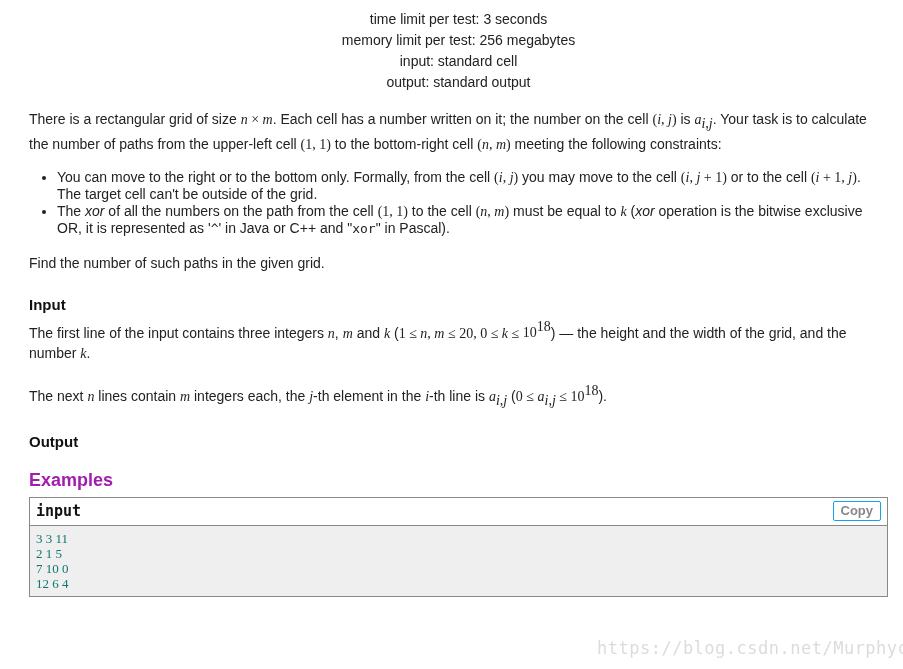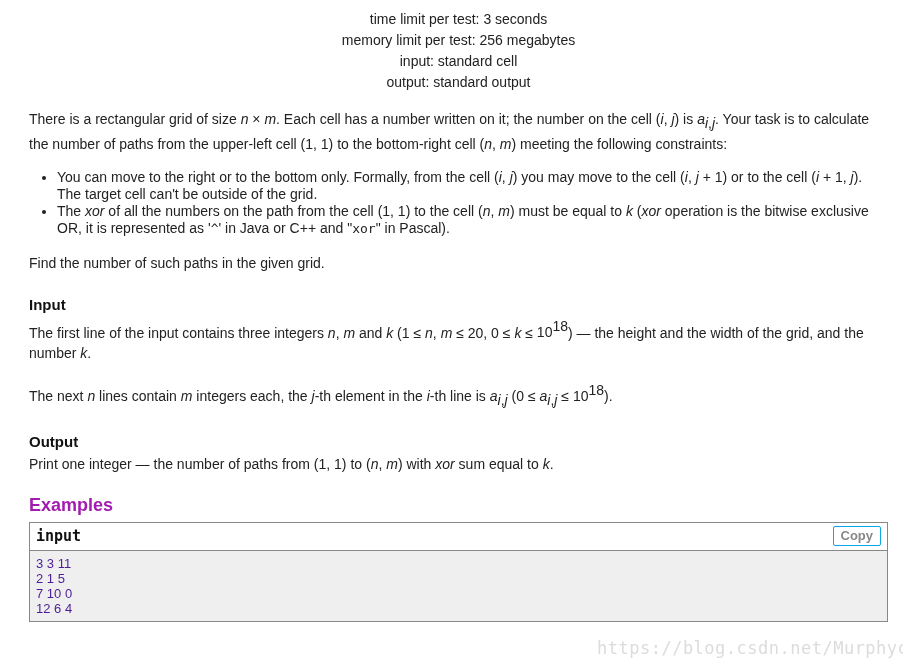--- a/index.html
+++ b/index.html
@@ -16,21 +16,21 @@
   .content { margin: 0 15px 0 29px; }
 
   .prob-header { text-align: center; padding-top: 9px; }
   .prob-title { font-size: 21px; font-weight: 400; color: #222; margin: 0 0 14px 0; }
   .prob-limits div { line-height: 21px; font-size: 14px; }
 
   p.stmt { margin: 16px 0 14px 0; line-height: 21px; }
   ul.constraints { margin: 14px 0; padding-left: 28px; }
   ul.constraints li { line-height: 17px; margin: 0; }
 
-  .math { font-family: Liberation Sans, sans-serif; font-style: normal; }
+  .math { font-family: Liberation Serif, serif; font-style: normal; }
   .math i { font-style: italic; }
   .math sub, .math sup { font-size: 14px; }
   em.word-it { font-style: italic; }
   code.tt { font-family: "DejaVu Sans Mono", monospace; font-size: 13px; }
 
   h2.section { font-size: 15px; font-weight: 700; margin: 22px 0 4px 0; color: #111; }
   h3.examples { font-size: 18px; font-weight: 700; margin: 20px 0 6px 0; color: #a21caf; }
 
   .example-table {
     border: 1px solid #888;
@@ -49,22 +49,22 @@
   }
   .copy-btn {
     font-family: "Liberation Sans", sans-serif;
     font-size: 13px; font-weight: 700; color: #888;
     background: #fff; border: 1px solid #0ea5e9; border-radius: 2px;
     padding: 1px 7px; cursor: pointer; line-height: 16px;
   }
   pre.ex-pre {
     margin: 0;
     background: #efefef;
-    color: #4c1d95;
-    font-family: Liberation Sans, sans-serif;
+    color: #0f766e;
+    font-family: Liberation Serif, serif;
     font-size: 13px; line-height: 15px;
     padding: 5px 6px;
     border-bottom: 1px solid #888;
     min-height: 24px;
   }
   pre.ex-pre:last-child { border-bottom: none; }
 
   .watermark {
     position: absolute;
     top: 638px; left: 597px;
@@ -97,21 +97,20 @@
     <li>The <em class="word-it">xor</em> of all the numbers on the path from the cell <span class="math">(1, 1)</span> to the cell <span class="math">(<i>n</i>, <i>m</i>)</span> must be equal to <span class="math"><i>k</i></span> (<em class="word-it">xor</em> operation is the bitwise exclusive OR, it is represented as '<code class="tt">^</code>' in Java or C++ and "<code class="tt">xor</code>" in Pascal).</li>
   </ul>
 
   <p class="stmt">Find the number of such paths in the given grid.</p>
 
   <h2 class="section">Input</h2>
   <p class="stmt" style="margin-top:4px">The first line of the input contains three integers <span class="math"><i>n</i></span>, <span class="math"><i>m</i></span> and <span class="math"><i>k</i></span> (<span class="math">1 ≤ <i>n</i>, <i>m</i> ≤ 20, 0 ≤ <i>k</i> ≤ </span><span class="math">10<sup>18</sup></span>) — the height and the width of the grid, and the number <span class="math"><i>k</i></span>.</p>
   <p class="stmt">The next <span class="math"><i>n</i></span> lines contain <span class="math"><i>m</i></span> integers each, the <span class="math"><i>j</i></span>-th element in the <span class="math"><i>i</i></span>-th line is <span class="math"><i>a</i><sub><i>i</i>,<i>j</i></sub></span> (<span class="math">0 ≤ </span><span class="math"><i>a</i><sub><i>i</i>,<i>j</i></sub></span><span class="math"> ≤ </span><span class="math">10<sup>18</sup></span>).</p>
 
   <h2 class="section">Output</h2>
-  <p class="stmt" style="margin-top:4px">Print one integer — the number of paths from <span class="math">(1, 1)</span> to <span class="math">(<i>n</i>, <i>m</i>)</span> with <em class="word-it">xor</em> sum equal to <span class="math"><i>k</i></span>.</p>
 
   <h3 class="examples">Examples</h3>
 
   <div class="example-table">
     <div class="ex-header">
       <span class="ex-label">input</span>
       <button class="copy-btn">Copy</button>
     </div>
     <pre class="ex-pre">3 3 11
 2 1 5

